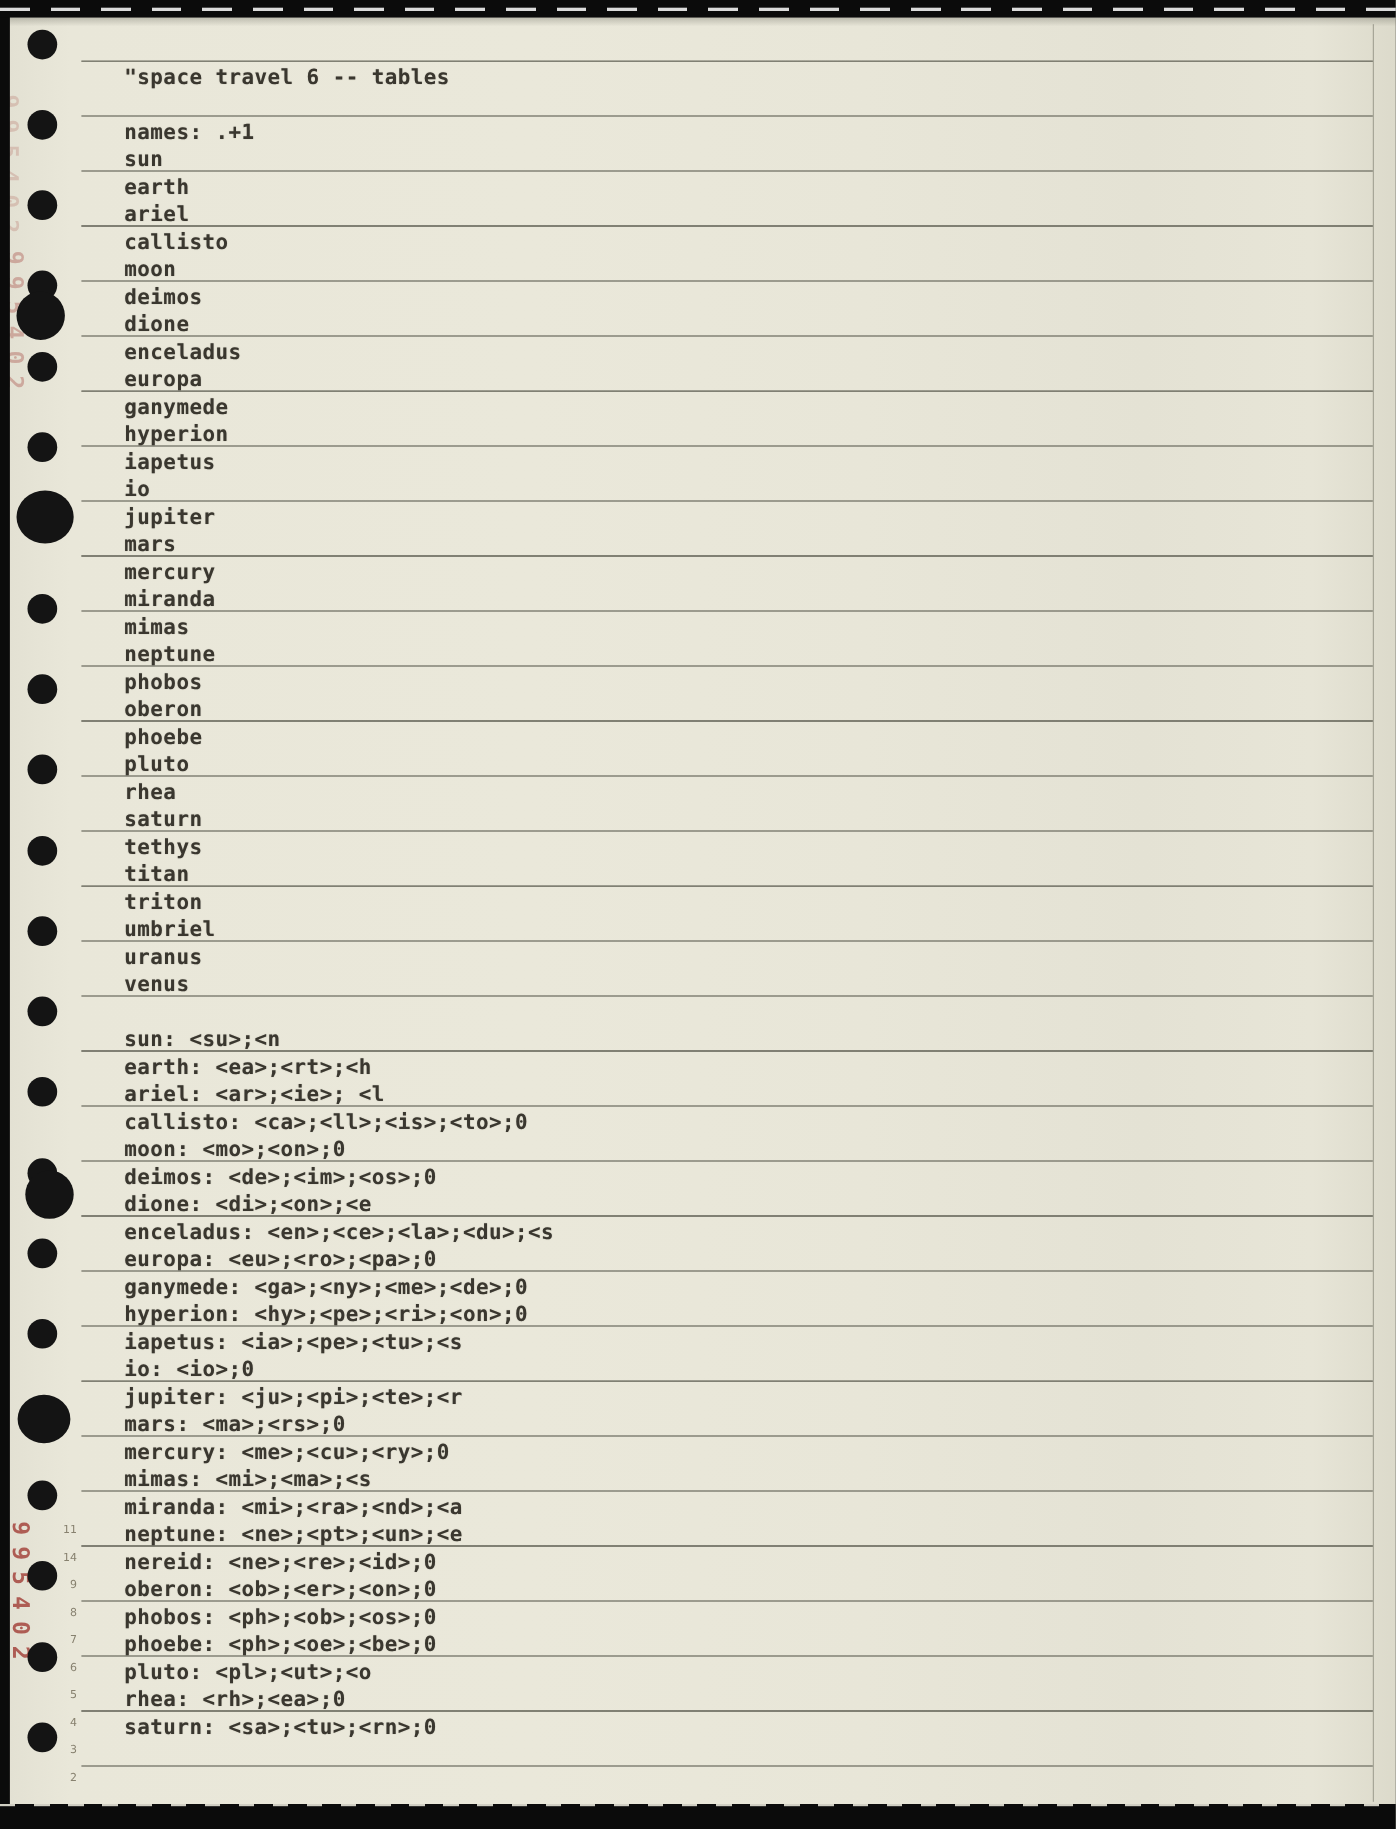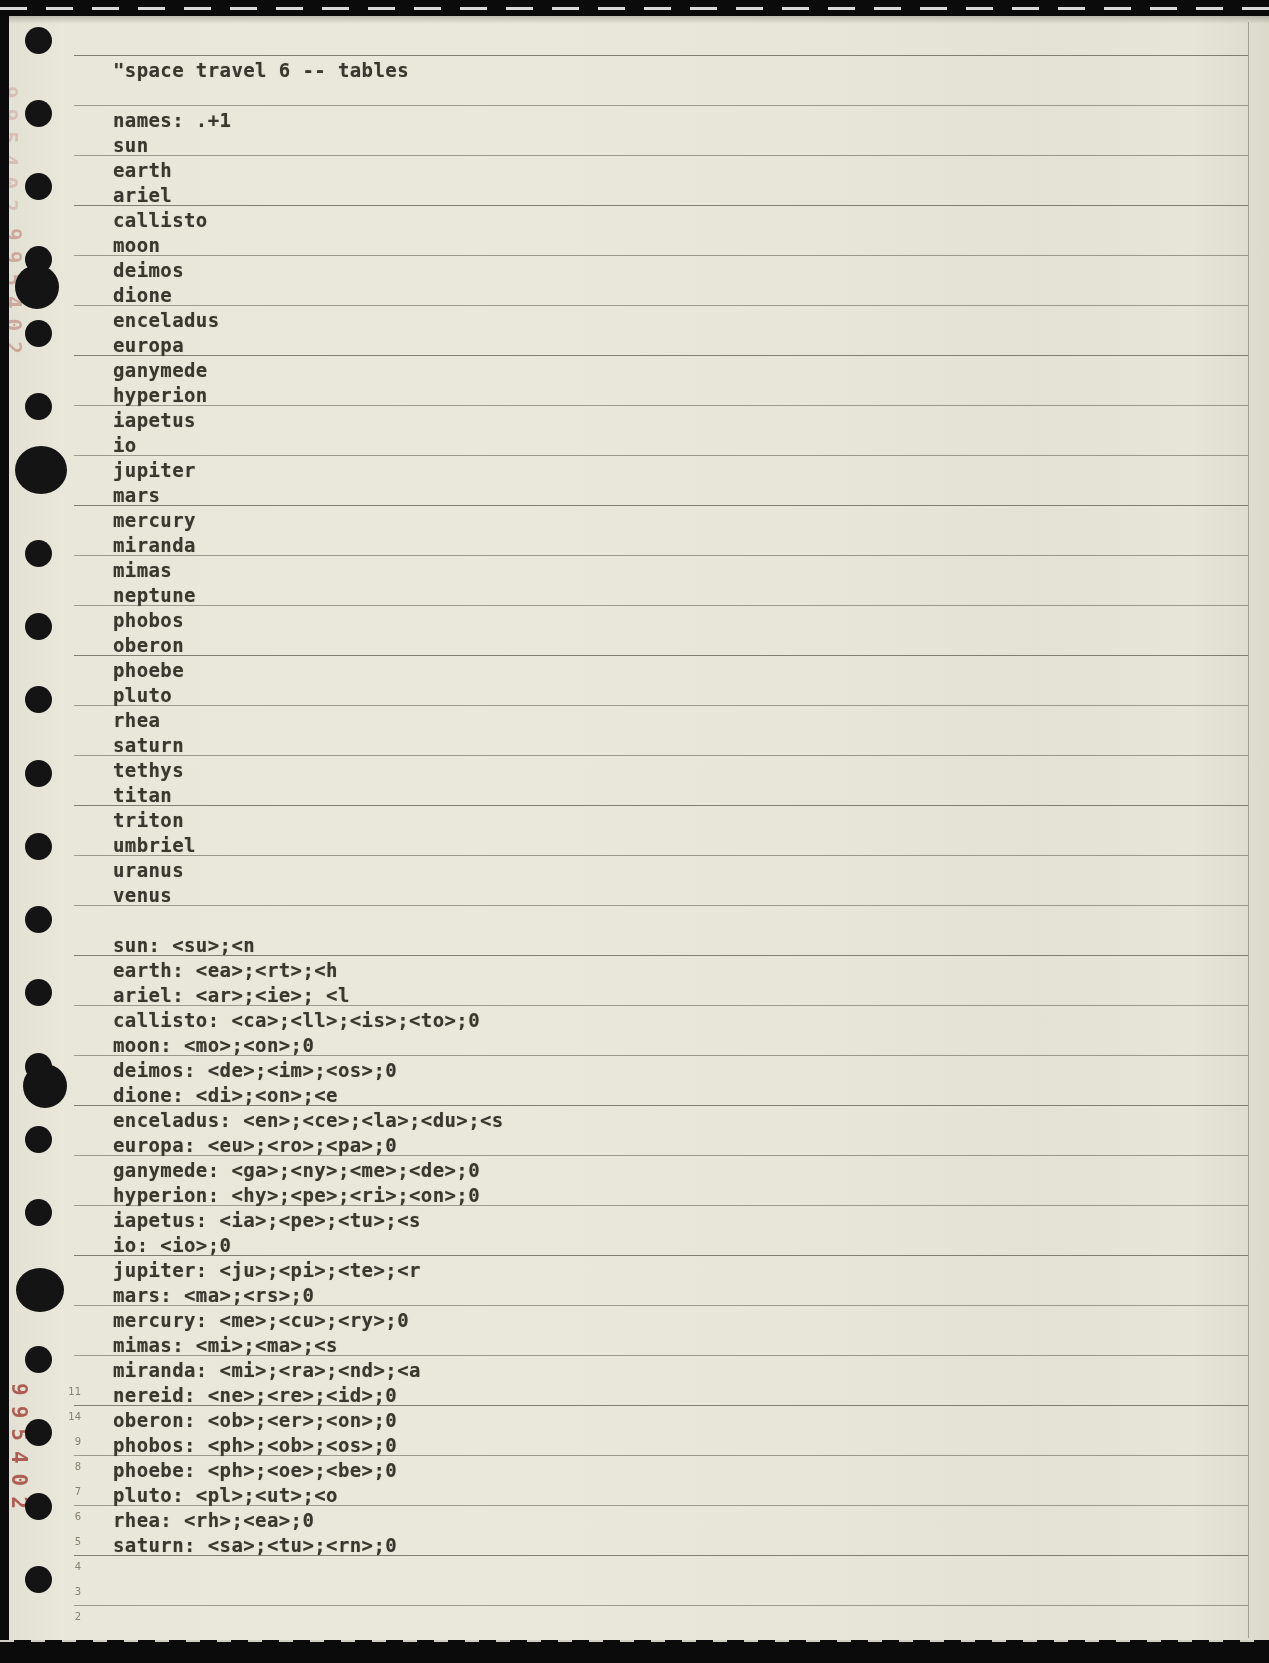--- a/index.html
+++ b/index.html
@@ -23,21 +23,21 @@
     background:
       repeating-linear-gradient(to bottom,rgba(104,104,92,.6) 0 1px,transparent 1px 50px),
       repeating-linear-gradient(to bottom,rgba(82,82,70,.45) 0 1px,transparent 1px 150px);}
   .vline{position:absolute;left:1248px;top:22px;width:1px;height:1616px;background:rgba(110,110,96,.55);z-index:1;}
   
   .typed{position:absolute;left:113px;top:58px;z-index:3;
     font-size:19px;font-weight:bold;line-height:25px;letter-spacing:.4px;
     color:#3a372f;text-shadow:0 0 1px rgba(58,55,47,.35);}
   .tline{height:25px;white-space:pre;}
   
-  .margin-nums{position:absolute;left:59px;top:1379px;width:22px;z-index:3;
+  .margin-nums{position:absolute;left:48px;top:1379px;width:22px;z-index:3;
     font-family:"DejaVu Sans",sans-serif;font-size:10px;line-height:25px;
     color:#87816f;text-align:right;}
   .mnum{height:25px;}
   
   .holes{position:absolute;left:0;top:0;z-index:4;}
   .hole{position:absolute;background:#141414;border-radius:50%;}
   
   .stamp{position:absolute;z-index:2;font-size:21px;font-weight:bold;letter-spacing:10px;
     transform:rotate(90deg);transform-origin:left top;white-space:pre;}
   .stamp-bottom{left:31px;top:1383px;opacity:.8;}
@@ -102,20 +102,21 @@
         <div class="tline">europa: &lt;eu&gt;;&lt;ro&gt;;&lt;pa&gt;;0</div>
         <div class="tline">ganymede: &lt;ga&gt;;&lt;ny&gt;;&lt;me&gt;;&lt;de&gt;;0</div>
         <div class="tline">hyperion: &lt;hy&gt;;&lt;pe&gt;;&lt;ri&gt;;&lt;on&gt;;0</div>
         <div class="tline">iapetus: &lt;ia&gt;;&lt;pe&gt;;&lt;tu&gt;;&lt;s</div>
         <div class="tline">io: &lt;io&gt;;0</div>
         <div class="tline">jupiter: &lt;ju&gt;;&lt;pi&gt;;&lt;te&gt;;&lt;r</div>
         <div class="tline">mars: &lt;ma&gt;;&lt;rs&gt;;0</div>
         <div class="tline">mercury: &lt;me&gt;;&lt;cu&gt;;&lt;ry&gt;;0</div>
         <div class="tline">mimas: &lt;mi&gt;;&lt;ma&gt;;&lt;s</div>
         <div class="tline">miranda: &lt;mi&gt;;&lt;ra&gt;;&lt;nd&gt;;&lt;a</div>
+        <div class="tline">neptune: &lt;ne&gt;;&lt;pt&gt;;&lt;un&gt;;&lt;e</div>
         <div class="tline">nereid: &lt;ne&gt;;&lt;re&gt;;&lt;id&gt;;0</div>
         <div class="tline">oberon: &lt;ob&gt;;&lt;er&gt;;&lt;on&gt;;0</div>
         <div class="tline">phobos: &lt;ph&gt;;&lt;ob&gt;;&lt;os&gt;;0</div>
         <div class="tline">phoebe: &lt;ph&gt;;&lt;oe&gt;;&lt;be&gt;;0</div>
         <div class="tline">pluto: &lt;pl&gt;;&lt;ut&gt;;&lt;o</div>
         <div class="tline">rhea: &lt;rh&gt;;&lt;ea&gt;;0</div>
         <div class="tline">saturn: &lt;sa&gt;;&lt;tu&gt;;&lt;rn&gt;;0</div>
       </div>
   </div>
 

